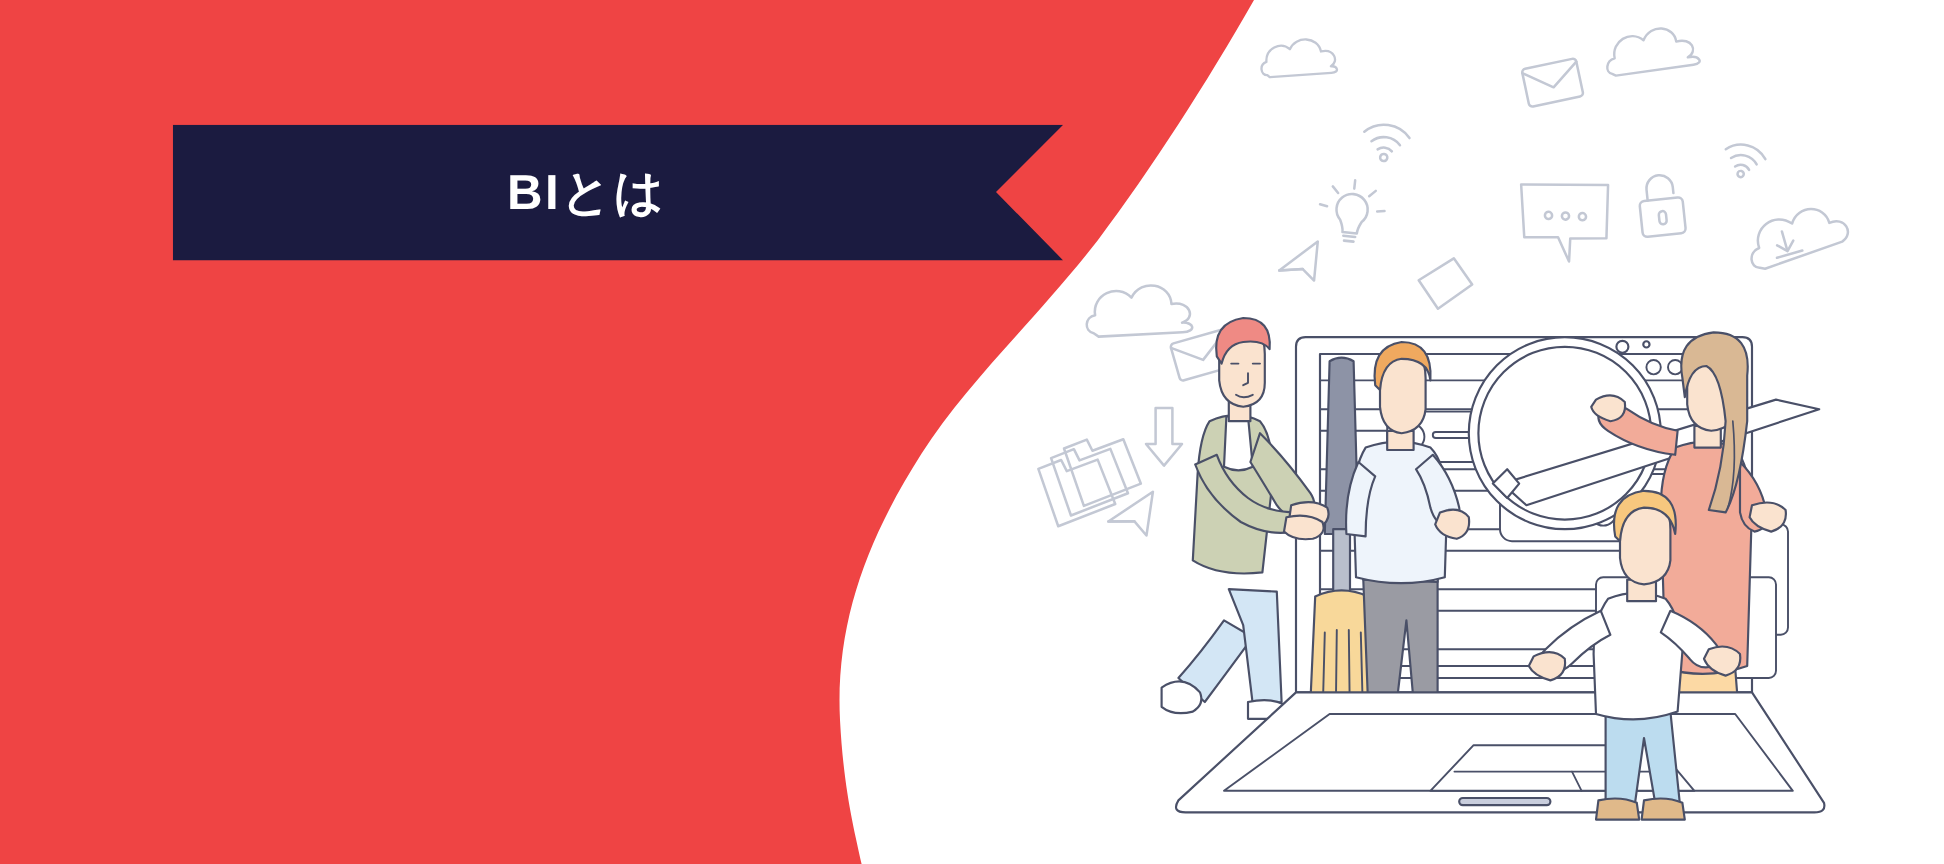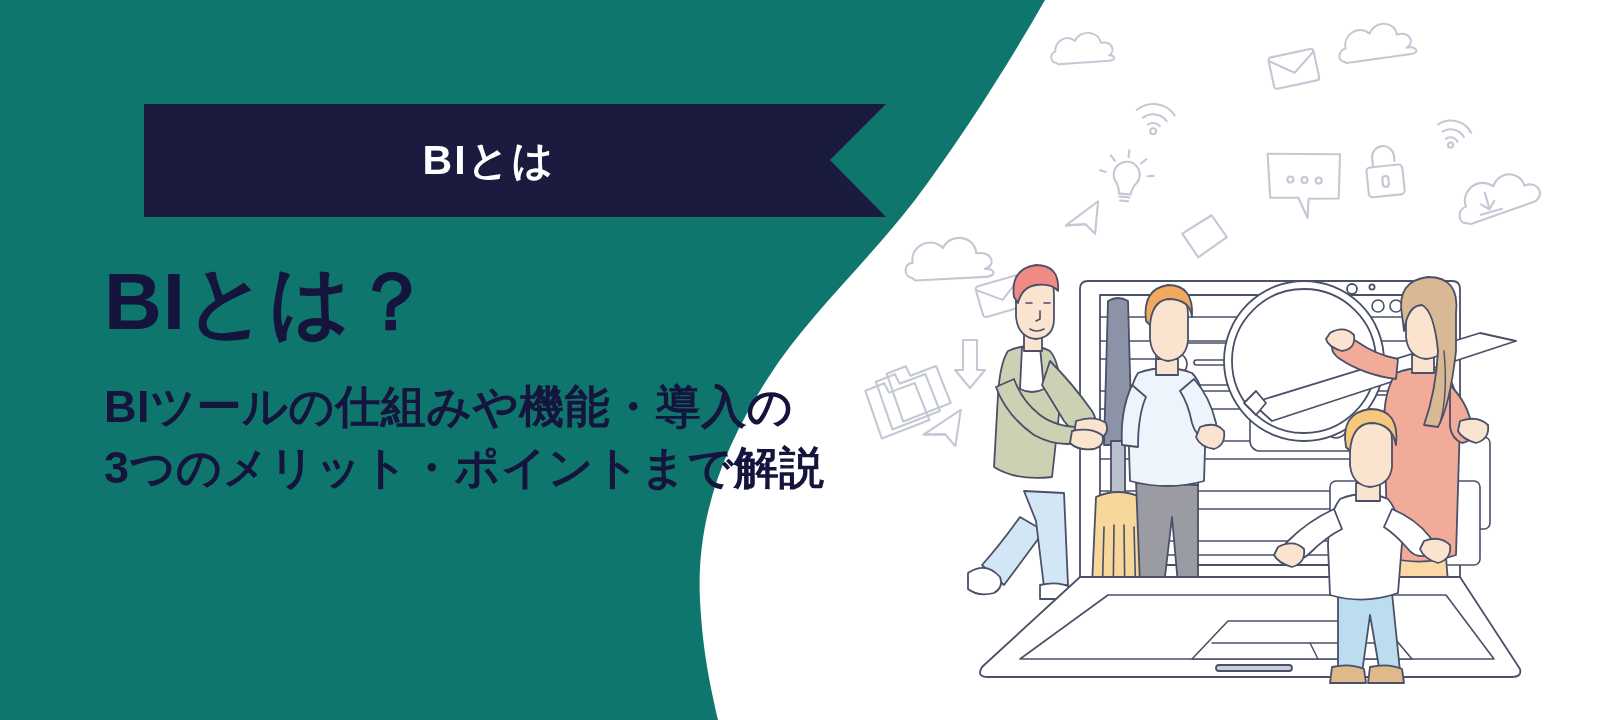--- a/index.html
+++ b/index.html
@@ -3,21 +3,21 @@
 <meta charset="utf-8">
 <style>
   html,body{margin:0;padding:0;}
   body{
     width:1620px;height:720px;overflow:hidden;
     font-family:"Liberation Sans","DejaVu Sans",sans-serif;
     background:#ffffff;
   }
   .stage{
     position:relative;width:1620px;height:720px;overflow:hidden;
-    background:#0f766e;
+    background:#ef4444;
   }
 
   
   .bg-blob{position:absolute;inset:0;width:1620px;height:720px;}
 
   
   .deco{position:absolute;inset:0;width:1620px;height:720px;pointer-events:none;}
 
   
   .ribbon{
@@ -163,25 +163,20 @@
     </g>
   </svg>
 
   <div class="ribbon">
     <svg class="ribbon-shape" viewBox="0 0 742 113" preserveAspectRatio="none">
       <path d="M0,0 L742,0 L686,56 L742,113 L0,113 Z" fill="#1b1b40"></path>
     </svg>
     <div class="ribbon-label">BIとは</div>
   </div>
 
-  <div class="headline">
-    <h1 class="h-title">BIとは？</h1>
-    <p class="h-sub">BIツールの仕組みや機能・導入の</p>
-    <p class="h-sub">3つのメリット・ポイントまで解説</p>
-  </div>
 
   <svg class="illo" viewBox="0 0 580 430">
 
     <g stroke="#4a5068" stroke-width="1.8" stroke-linejoin="round" stroke-linecap="round">
 
       <g>
         <path d="M128,26 L492,26 Q500,26 500,34 L500,322 L120,322 L120,34 Q120,26 128,26 Z" fill="#ffffff"></path>
         <path d="M140,40 L484,40 L484,310 L140,310 Z" fill="#ffffff"></path>
 
         <circle cx="524" cy="0" r="0" fill="none" stroke="none"></circle>

